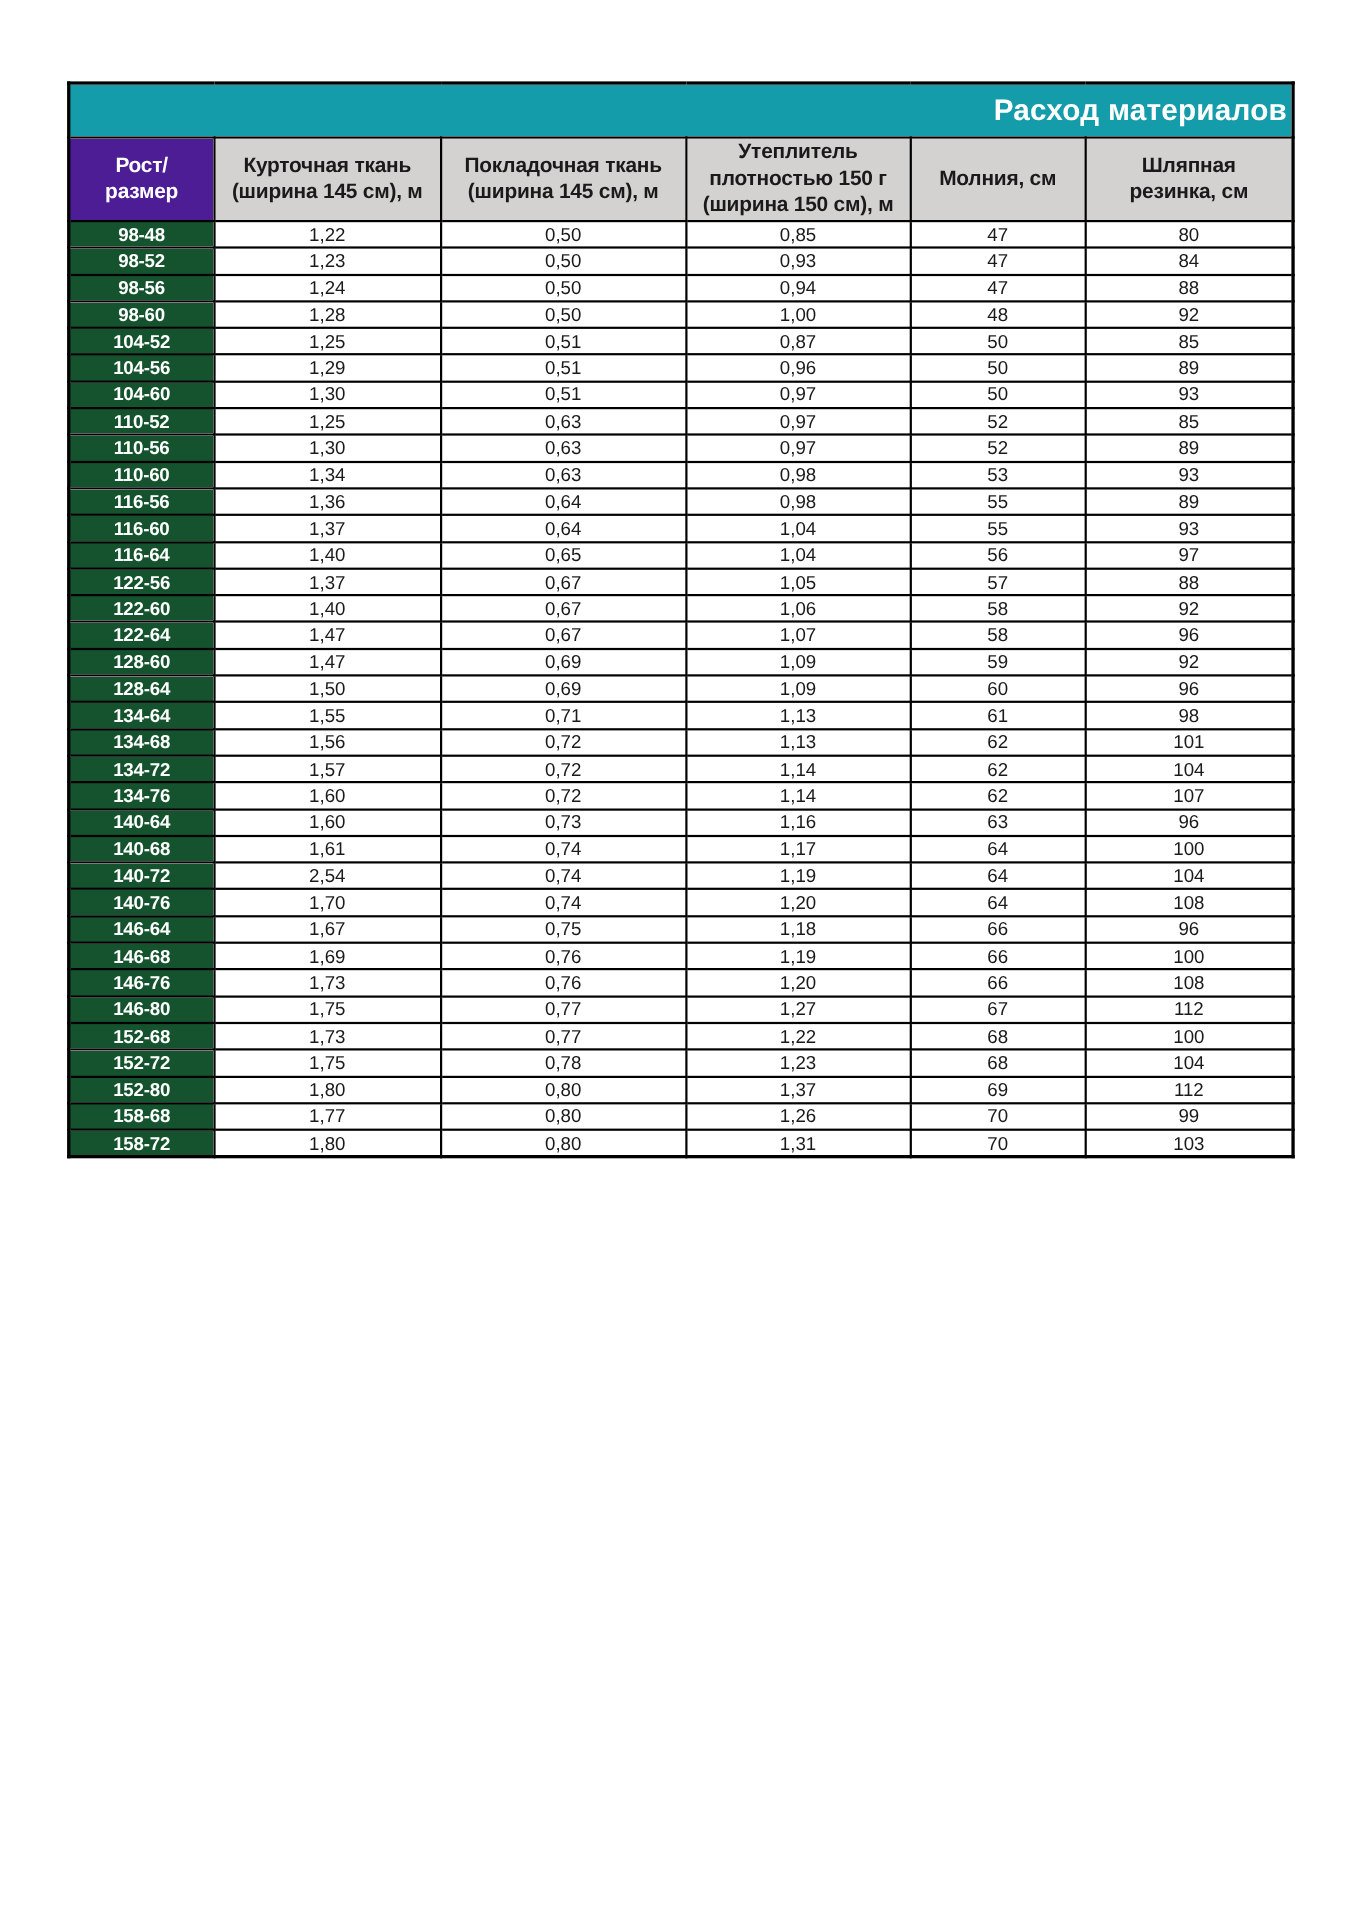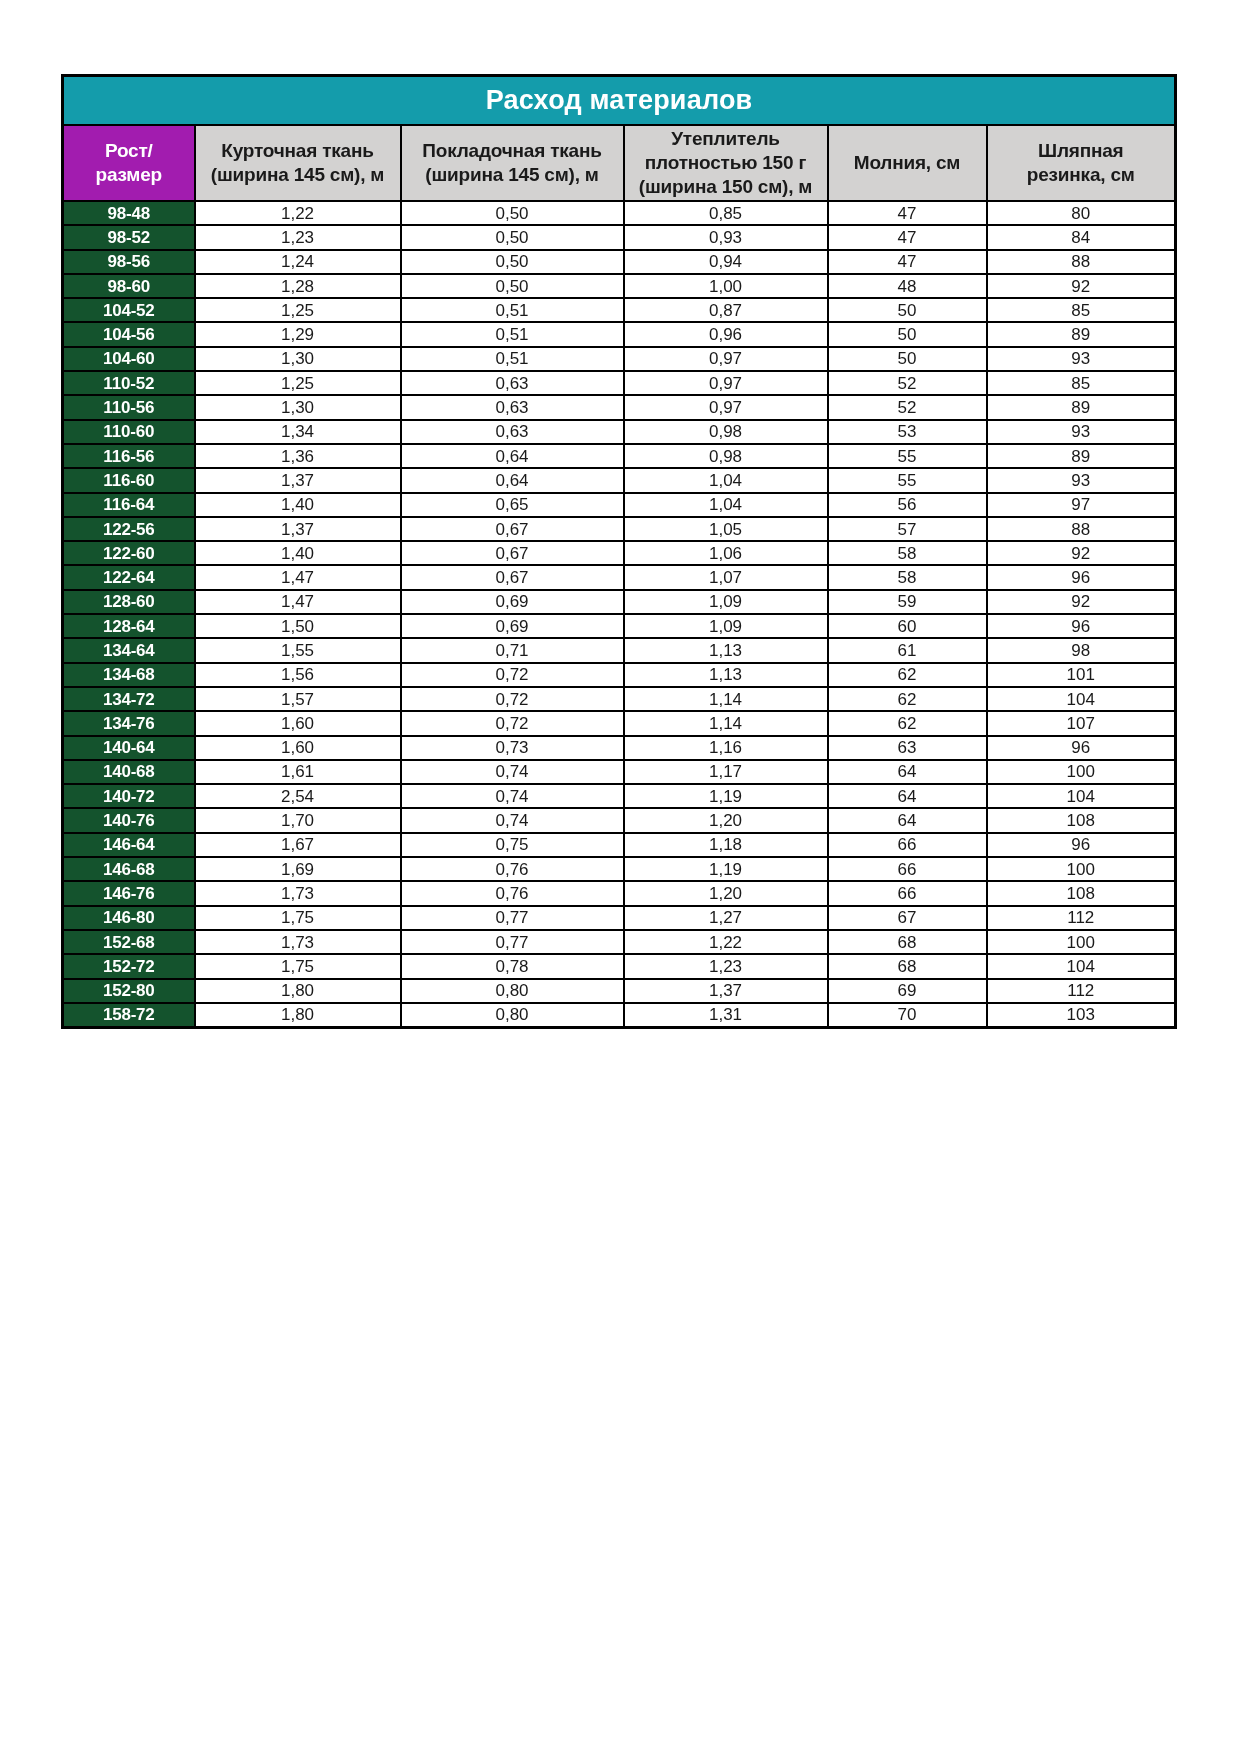--- a/index.html
+++ b/index.html
@@ -30,38 +30,38 @@
   table.materials td, table.materials th {
     border: 2px solid #000000;
     padding: 0 4px;
     overflow: hidden;
   }
   tr.title-row td {
     background: #149cab;
     color: #ffffff;
     font-size: 27px;
     font-weight: bold;
-    text-align: center;
+    text-align: right;
     height: 47px;
     letter-spacing: 0.2px;
   }
   tr.header-row th {
     background: #d3d2d1;
     color: #1a1a1a;
     font-size: 19px;
     font-weight: bold;
     text-align: center;
     vertical-align: middle;
     height: 74px;
     line-height: 1.28;
     white-space: pre-line;
     letter-spacing: -0.2px;
   }
   tr.header-row th.size-hdr {
-    background: #a21caf;
+    background: #4c1d95;
     color: #ffffff;
   }
   tr.data-row td {
     height: 22.3px;
     font-size: 17px;
     text-align: center;
     vertical-align: middle;
     color: #1a1a1a;
     line-height: 1;
   }
@@ -363,20 +363,28 @@
           </tr>
           <tr class="data-row">
             <td class="size-cell">152-80</td>
             <td>1,80</td>
             <td>0,80</td>
             <td>1,37</td>
             <td>69</td>
             <td>112</td>
           </tr>
           <tr class="data-row">
+            <td class="size-cell">158-68</td>
+            <td>1,77</td>
+            <td>0,80</td>
+            <td>1,26</td>
+            <td>70</td>
+            <td>99</td>
+          </tr>
+          <tr class="data-row">
             <td class="size-cell">158-72</td>
             <td>1,80</td>
             <td>0,80</td>
             <td>1,31</td>
             <td>70</td>
             <td>103</td>
           </tr>
         </tbody>
     </table>
   </div>

